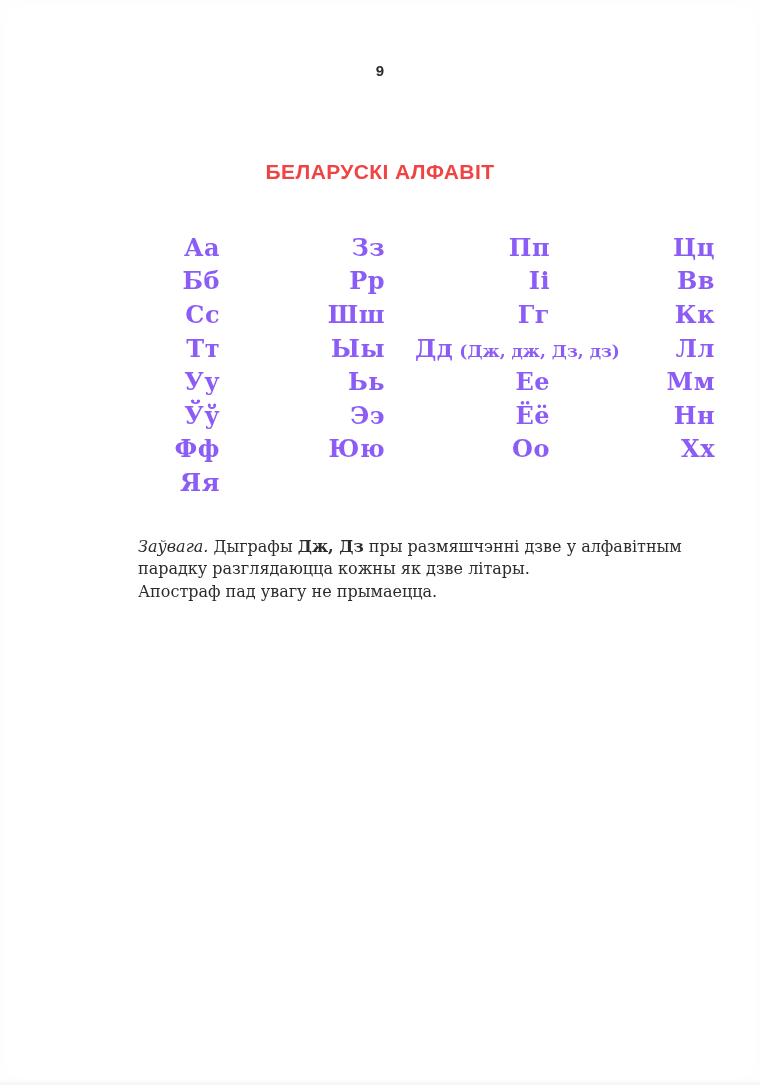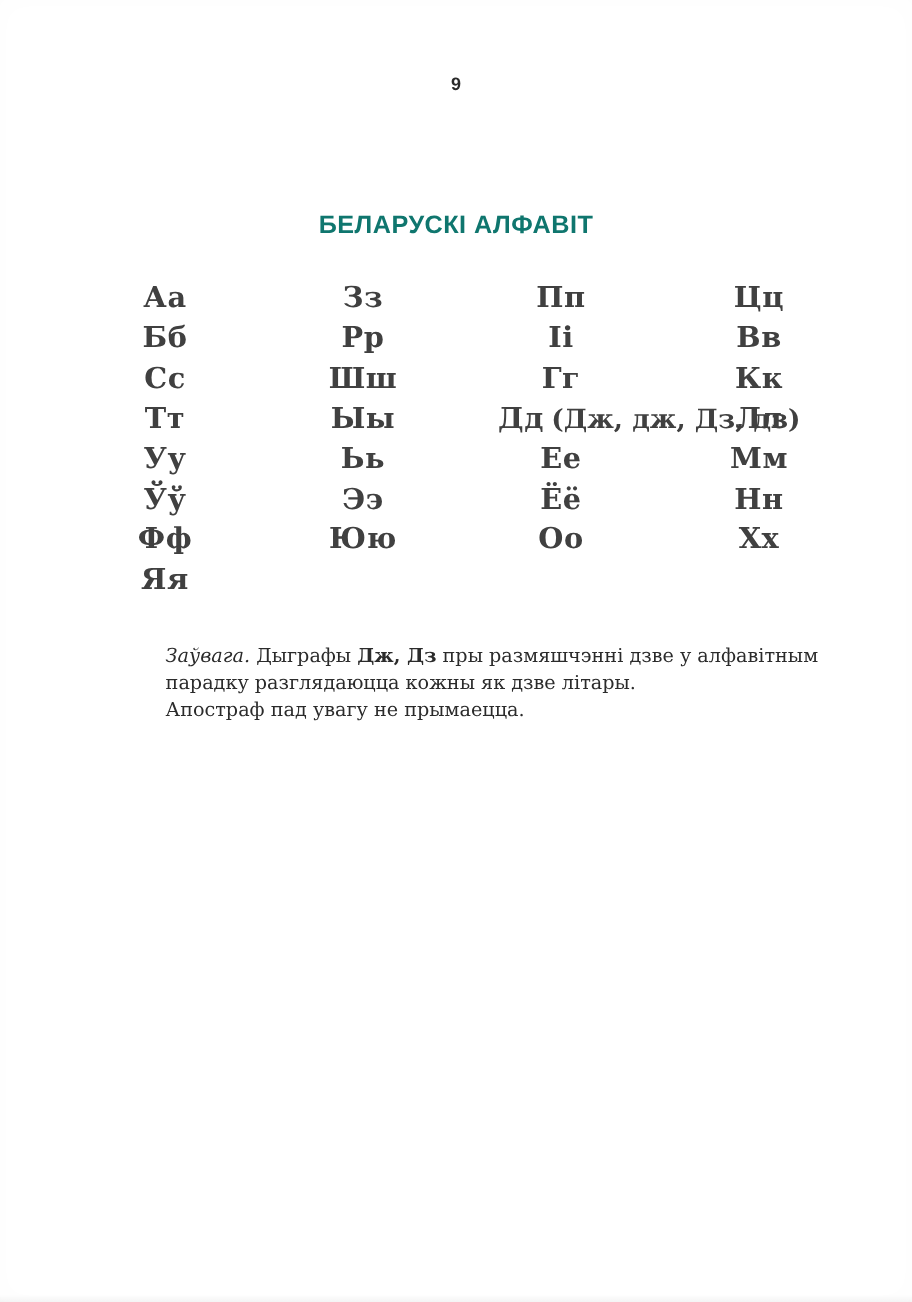--- a/index.html
+++ b/index.html
@@ -23,55 +23,55 @@
     left: 0;
     width: 100%;
     text-align: center;
     font-family: "Liberation Sans", sans-serif;
     font-weight: bold;
     font-size: 15px;
     color: #2a2a2a;
   }
   .title {
     position: absolute;
-    top: 176px;
+    top: 160px;
     left: 0;
     width: 100%;
     margin: 0;
     text-align: center;
     font-family: "Liberation Sans", sans-serif;
     font-weight: bold;
     font-size: 21px;
     letter-spacing: 0.4px;
-    color: #0f766e;
+    color: #ef4444;
   }
   .alphabet {
     position: absolute;
     top: 231px;
     left: 55px;
     width: 660px;
     display: grid;
     grid-template-columns: 165px 165px 165px 165px;
     grid-auto-rows: 33.6px;
     align-items: center;
   }
   .cell {
-    text-align: center;
+    text-align: right;
     font-weight: bold;
     font-size: 24px;
     letter-spacing: 0.5px;
-    color: #404040;
+    color: #8b5cf6;
     white-space: nowrap;
     line-height: 1;
   }
   .cell-dd {
     transform: translateX(30px);
   }
   .annotation {
-    font-size: 22px;
+    font-size: 17px;
     letter-spacing: 0px;
     margin-left: 6px;
   }
   .note {
     position: absolute;
     top: 536px;
     left: 138px;
     width: 500px;
     font-size: 16px;
     line-height: 22.4px;

